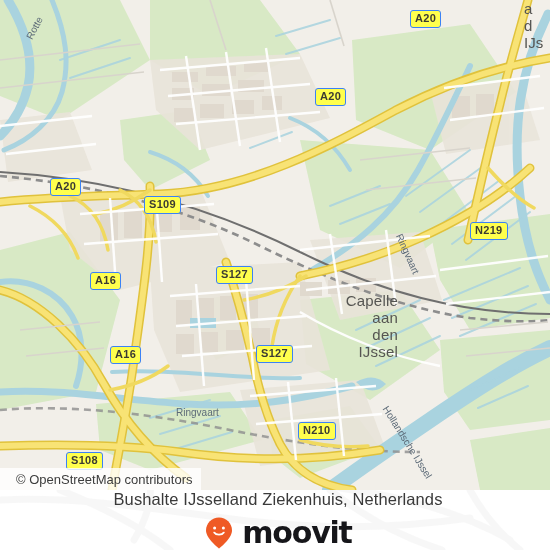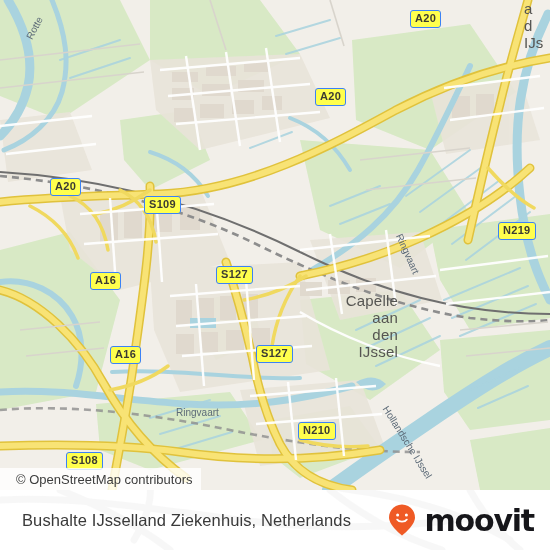--- a/index.html
+++ b/index.html
@@ -41,21 +41,21 @@
   #calloutLabel{font-size:16px;color:#3b3b3b;letter-spacing:.1px;}
   #calloutTip{position:absolute;left:50%;top:132px;margin-left:-13px;width:0;height:0;
               border-left:13px solid transparent;border-right:13px solid transparent;
               border-top:15px solid #fff;}
 
   
   #footer{position:absolute;left:0;top:490px;width:550px;height:60px;background:#ffffff;overflow:hidden;}
   #footerwm{position:absolute;left:0;top:-490px;opacity:.10;}
   #footerbar{position:absolute;left:0;top:0;width:550px;height:60px;
              display:flex;align-items:center;justify-content:space-between;
-             padding:0 16px 0 22px;box-sizing:border-box;}
+             padding:0 16px 0 22px;box-sizing:border-box;flex-direction:column;}
   #footerTitle{font-size:16.5px;color:#3a3a3a;letter-spacing:.1px;}
   #brand{display:flex;align-items:center;gap:8px;}
   #brandWord{font-size:30px;color:#16161a;letter-spacing:-1.2px;font-weight:bold;
              font-family:"DejaVu Sans",sans-serif;}
 </style>
 </head>
 <body>
 
 <div id="app">
 
@@ -278,21 +278,21 @@
     <div id="placeNieuw">
       <span>a</span>
       <span>d</span>
       <span>IJs</span>
     </div>
 
     <div class="shield" style="left:410px;top:10px;">A20</div>
     <div class="shield" style="left:315px;top:88px;">A20</div>
     <div class="shield" style="left:50px;top:178px;">A20</div>
     <div class="shield" style="left:144px;top:196px;">S109</div>
-    <div class="shield" style="left:498px;top:222px;text-align:center;">N219</div>
+    <div class="shield" style="left:470px;top:222px;text-align:center;">N219</div>
     <div class="shield" style="left:90px;top:272px;">A16</div>
     <div class="shield" style="left:216px;top:266px;">S127</div>
     <div class="shield" style="left:110px;top:346px;">A16</div>
     <div class="shield" style="left:256px;top:345px;">S127</div>
     <div class="shield" style="left:298px;top:422px;">N210</div>
     <div class="shield" style="left:66px;top:452px;">S108</div>
 
     <div id="osmattr">
       <span>© OpenStreetMap contributors</span>
     </div>

